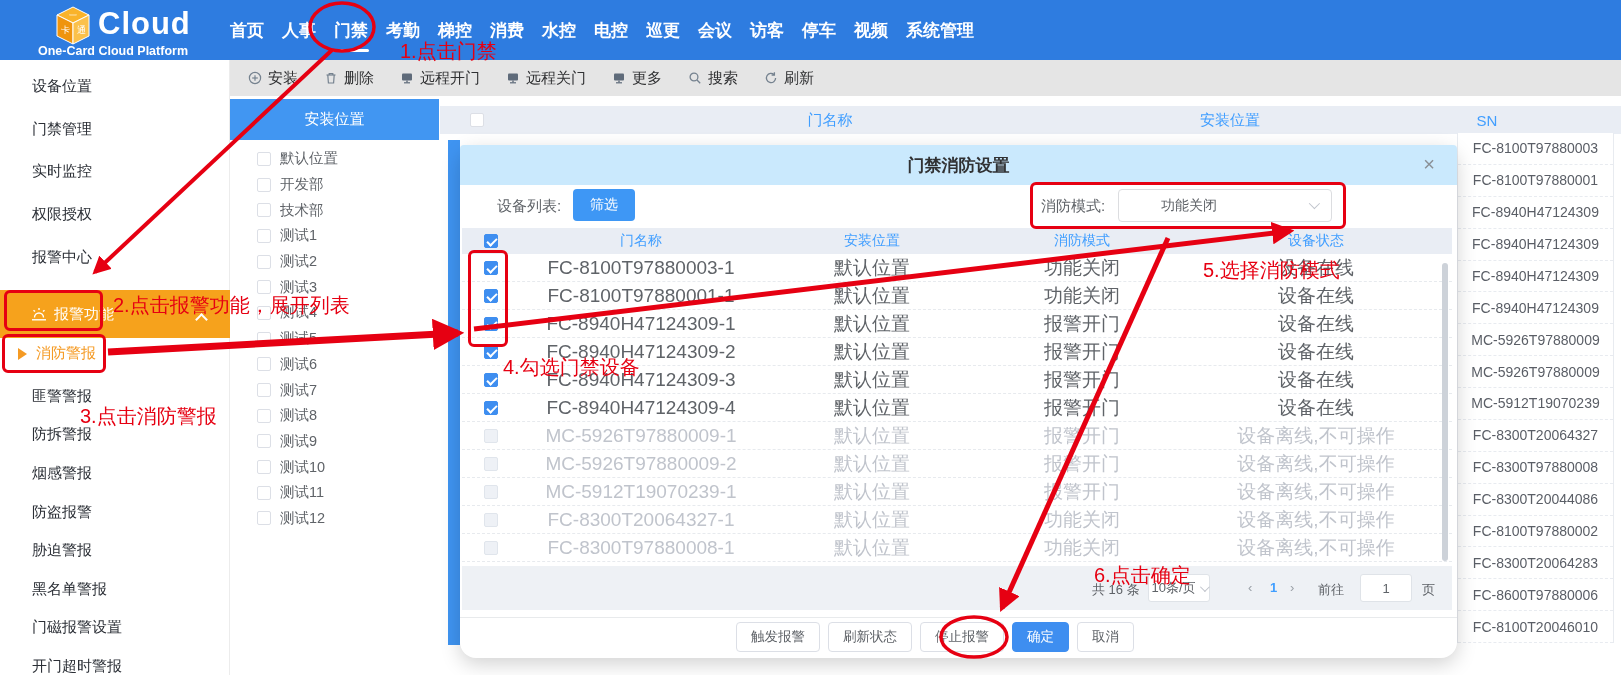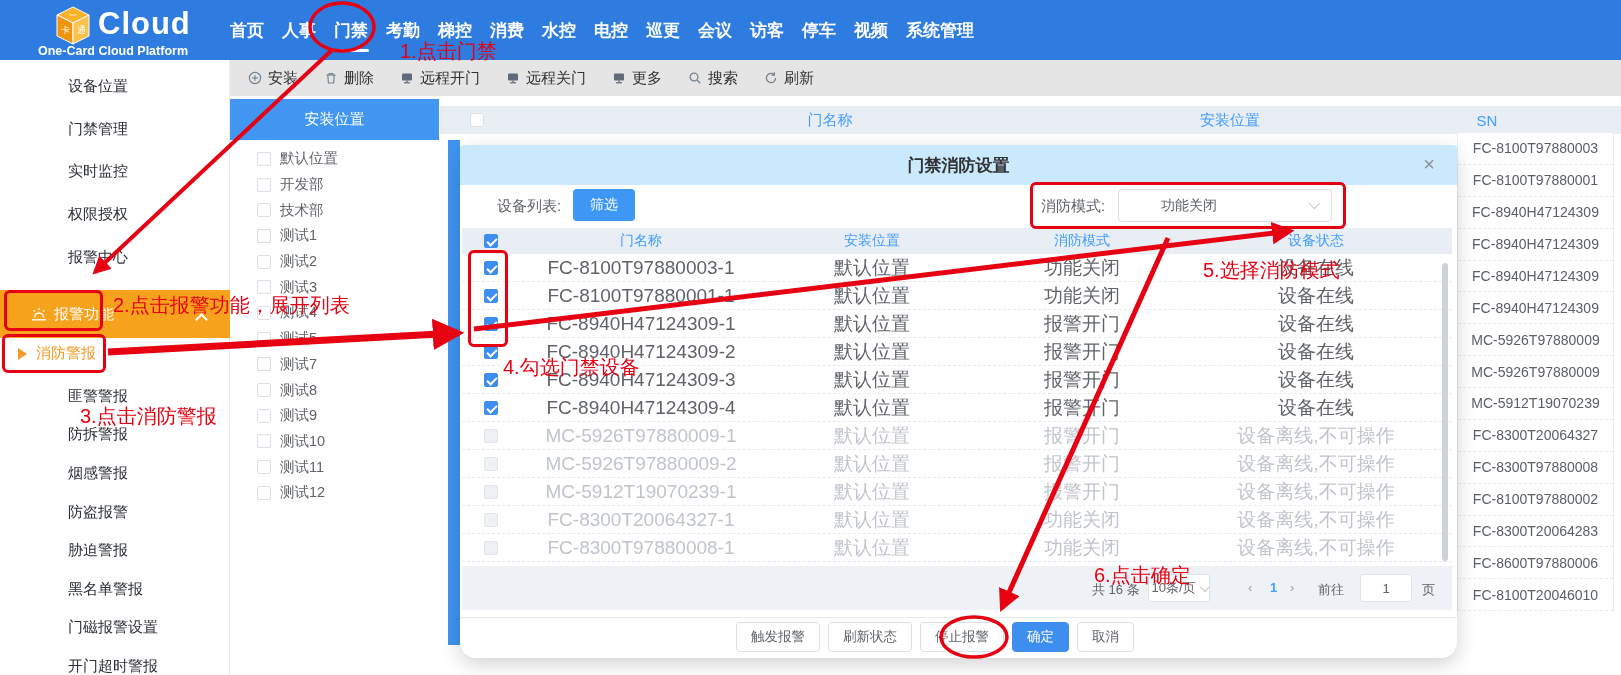--- a/index.html
+++ b/index.html
@@ -11,21 +11,21 @@
   .brand { position:absolute; left:38px; top:4px; width:200px; height:54px; color:#fff; }
   .brand .cube { position:absolute; left:14px; top:2px; }
   .brand .logo-text { position:absolute; left:60px; top:2px; font-size:31px; font-weight:bold; letter-spacing:1px; }
   .brand .subtitle { position:absolute; left:0px; top:40px; font-size:12.5px; font-weight:bold; white-space:nowrap; }
   .nav { position:absolute; left:228px; top:0; height:60px; display:flex; align-items:center; gap:14px; }
   .nav-item { position:relative; color:#fff; font-size:17px; font-weight:600; padding:4px 2px; white-space:nowrap; cursor:pointer; }
   .nav-item.active::after { content:""; position:absolute; left:1px; right:1px; bottom:-6px; height:3px; background:#fff; border-radius:2px; }
 
   
   .sidebar { position:absolute; left:0; top:60px; width:230px; height:615px; background:#fff; border-right:1px solid #ececec; }
-  .side-list { list-style:none;padding-left:36px; }
+  .side-list { list-style:none; }
   .side-list.top { position:absolute; top:5px; left:0; width:230px; }
   .side-list.top li { height:42.7px; display:flex; align-items:center; padding-left:32px; font-size:15px; color:#2b2f36; cursor:pointer; }
   .alarm-row { position:absolute; top:230px; left:0; width:230px; height:48px; background:#f6a21c; color:#fff; display:flex; align-items:center; padding-left:30px; font-size:15px; cursor:pointer; }
   .alarm-row .siren { margin-right:6px; }
   .caret-up { position:absolute; left:197px; top:255px; width:9px; height:9px; border-left:2px solid #fff; border-top:2px solid #fff; transform:rotate(45deg); }
   .fire-row { position:absolute; top:272px; left:0; width:230px; height:43px; display:flex; align-items:center; padding-left:18px; font-size:15px; color:#f59a23; cursor:pointer; }
   .fire-row .tri { width:0; height:0; border-left:9px solid #f59a23; border-top:6px solid transparent; border-bottom:6px solid transparent; margin-right:9px; }
   .side-list.bottom { position:absolute; top:317px; left:0; width:230px; }
   .side-list.bottom li { height:38.6px; display:flex; align-items:center; padding-left:32px; font-size:15px; color:#2b2f36; cursor:pointer; }
 
@@ -253,20 +253,24 @@
         <li>
           <span class="cb"></span>
           <span>测试4</span>
         </li>
         <li>
           <span class="cb"></span>
           <span>测试5</span>
         </li>
         <li>
           <span class="cb"></span>
+          <span>测试6</span>
+        </li>
+        <li>
+          <span class="cb"></span>
           <span>测试7</span>
         </li>
         <li>
           <span class="cb"></span>
           <span>测试8</span>
         </li>
         <li>
           <span class="cb"></span>
           <span>测试9</span>
         </li>
@@ -298,20 +302,21 @@
       <li>FC-8100T97880001</li>
       <li>FC-8940H47124309</li>
       <li>FC-8940H47124309</li>
       <li>FC-8940H47124309</li>
       <li>FC-8940H47124309</li>
       <li>MC-5926T97880009</li>
       <li>MC-5926T97880009</li>
       <li>MC-5912T19070239</li>
       <li>FC-8300T20064327</li>
       <li>FC-8300T97880008</li>
+      <li>FC-8300T20044086</li>
       <li>FC-8100T97880002</li>
       <li>FC-8300T20064283</li>
       <li>FC-8600T97880006</li>
       <li>FC-8100T20046010</li>
     </ul>
 
   <div class="modal">
     <div class="modal-header">门禁消防设置</div>
     <span class="modal-close">×</span>
 

